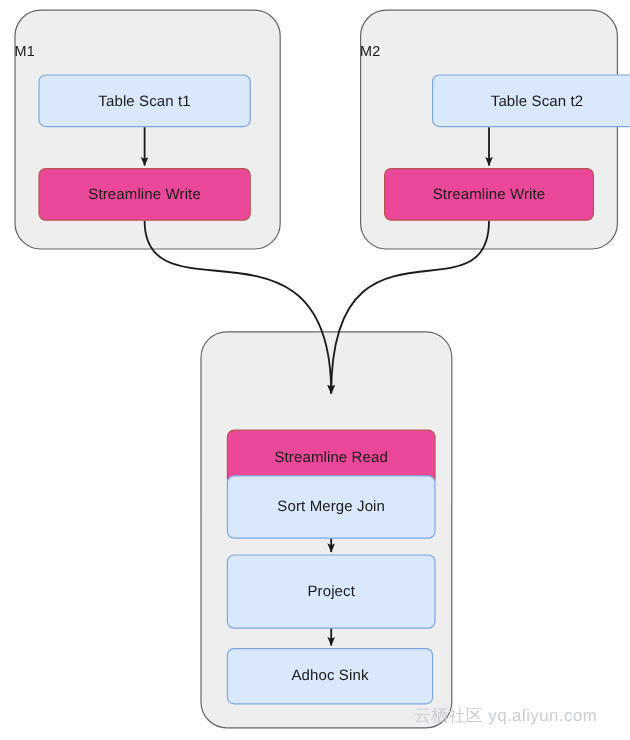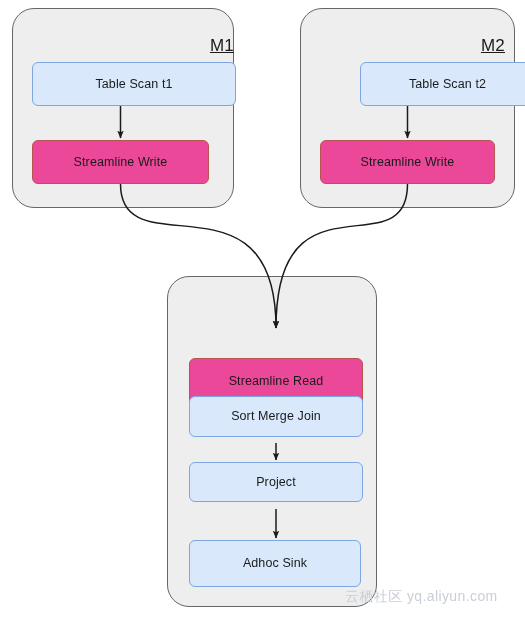--- a/index.html
+++ b/index.html
@@ -21,25 +21,24 @@
     position: absolute;
     background: #eeeeee;
     border: 1px solid #666666;
     border-radius: 22px;
     box-sizing: border-box;
   }
   .group-label {
     position: absolute;
     left: 0;
     right: 0;
-    text-align: right;
-    font-size: 17px;
+    text-align: left;
+    font-size: 12px;
     color: #1a1a1a;
     letter-spacing: 0.2px;
-    text-decoration: underline;
   }
   .node {
     position: absolute;
     box-sizing: border-box;
     border-radius: 6px;
     border: 1px solid;
     display: flex;
     align-items: center;
     justify-content: center;
     font-size: 12.5px;
@@ -74,21 +73,21 @@
 </style>
 </head>
 <body>
 
 <div id="canvas">
 
   <div id="groups">
       <div class="group-box" style="left: 12px; top: 8px; width: 222px; height: 200px;"></div>
       <div class="group-label" style="top: 36px; left: 12px; width: 222px; right: auto;">M1</div>
       <div class="group-box" style="left: 300px; top: 8px; width: 215px; height: 200px;"></div>
-      <div class="group-label" style="top: 36px; left: 300px; width: 189px; right: auto; margin-left: 16px;">M2</div>
+      <div class="group-label" style="top: 36px; left: 300px; width: 189px; right: auto;">M2</div>
       <div class="group-box" style="left: 167px; top: 276px; width: 210px; height: 331px;"></div>
     </div>
 
   <svg id="edge-layer" viewBox="0 0 525 617">
     <defs>
       <marker id="arrowhead" markerWidth="9" markerHeight="9" refX="7.2" refY="3.2" orient="auto" markerUnits="userSpaceOnUse">
         <path d="M0,0 L7.6,3.2 L0,6.4 L1.5,3.2 Z" fill="#1a1a1a"></path>
       </marker>
     </defs>
     <g id="edges" stroke="#1a1a1a" stroke-width="1.5" fill="none">
@@ -96,39 +95,39 @@
         <path d="M 407.5 106 L 407.5 138" marker-end="url(#arrowhead)"></path>
         <path d="M 120.5 184 C 120.5 270, 276 166, 276 328" marker-end="url(#arrowhead)"></path>
         <path d="M 407.5 184 C 407.5 270, 276 166, 276 328" marker-end="url(#arrowhead)"></path>
         <path d="M 276 377 L 276 394" marker-end="url(#arrowhead)"></path>
         <path d="M 276 443 L 276 460" marker-end="url(#arrowhead)"></path>
         <path d="M 276 509 L 276 538" marker-end="url(#arrowhead)"></path>
       </g>
   </svg>
 
   <div id="nodes">
-      <div class="node blue" style="left: 32px; top: 62px; width: 204px; height: 44px; text-align: center;">
+      <div class="node blue" style="left: 32px; top: 62px; width: 177px; height: 44px; text-align: center;">
         <span>Table Scan t1</span>
       </div>
       <div class="node red" style="left: 32px; top: 140px; width: 177px; height: 44px;">
         <span>Streamline Write</span>
       </div>
       <div class="node blue" style="left: 320px; top: 62px; width: 175px; height: 44px; margin-left: 40px;">
         <span>Table Scan t2</span>
       </div>
       <div class="node red" style="left: 320px; top: 140px; width: 175px; height: 44px;">
         <span>Streamline Write</span>
       </div>
       <div class="node red" style="left: 189px; top: 330px; width: 174px; height: 47px; margin-top: 28px;">
         <span>Streamline Read</span>
       </div>
-      <div class="node blue" style="left: 189px; top: 396px; width: 174px; height: 41px;">
+      <div class="node blue" style="left: 189px; top: 396px; width: 174px; height: 53px;">
         <span>Sort Merge Join</span>
       </div>
-      <div class="node blue" style="left: 189px; top: 462px; width: 174px; height: 40px; align-items: center;">
+      <div class="node blue" style="left: 189px; top: 462px; width: 174px; height: 62px; align-items: center;">
         <span>Project</span>
       </div>
       <div class="node blue" style="left: 189px; top: 540px; width: 172px; height: 47px;">
         <span>Adhoc Sink</span>
       </div>
     </div>
 
   <div class="watermark" style="left: 345px; top: 588px;">云栖社区 yq.aliyun.com</div>
 </div>
 

